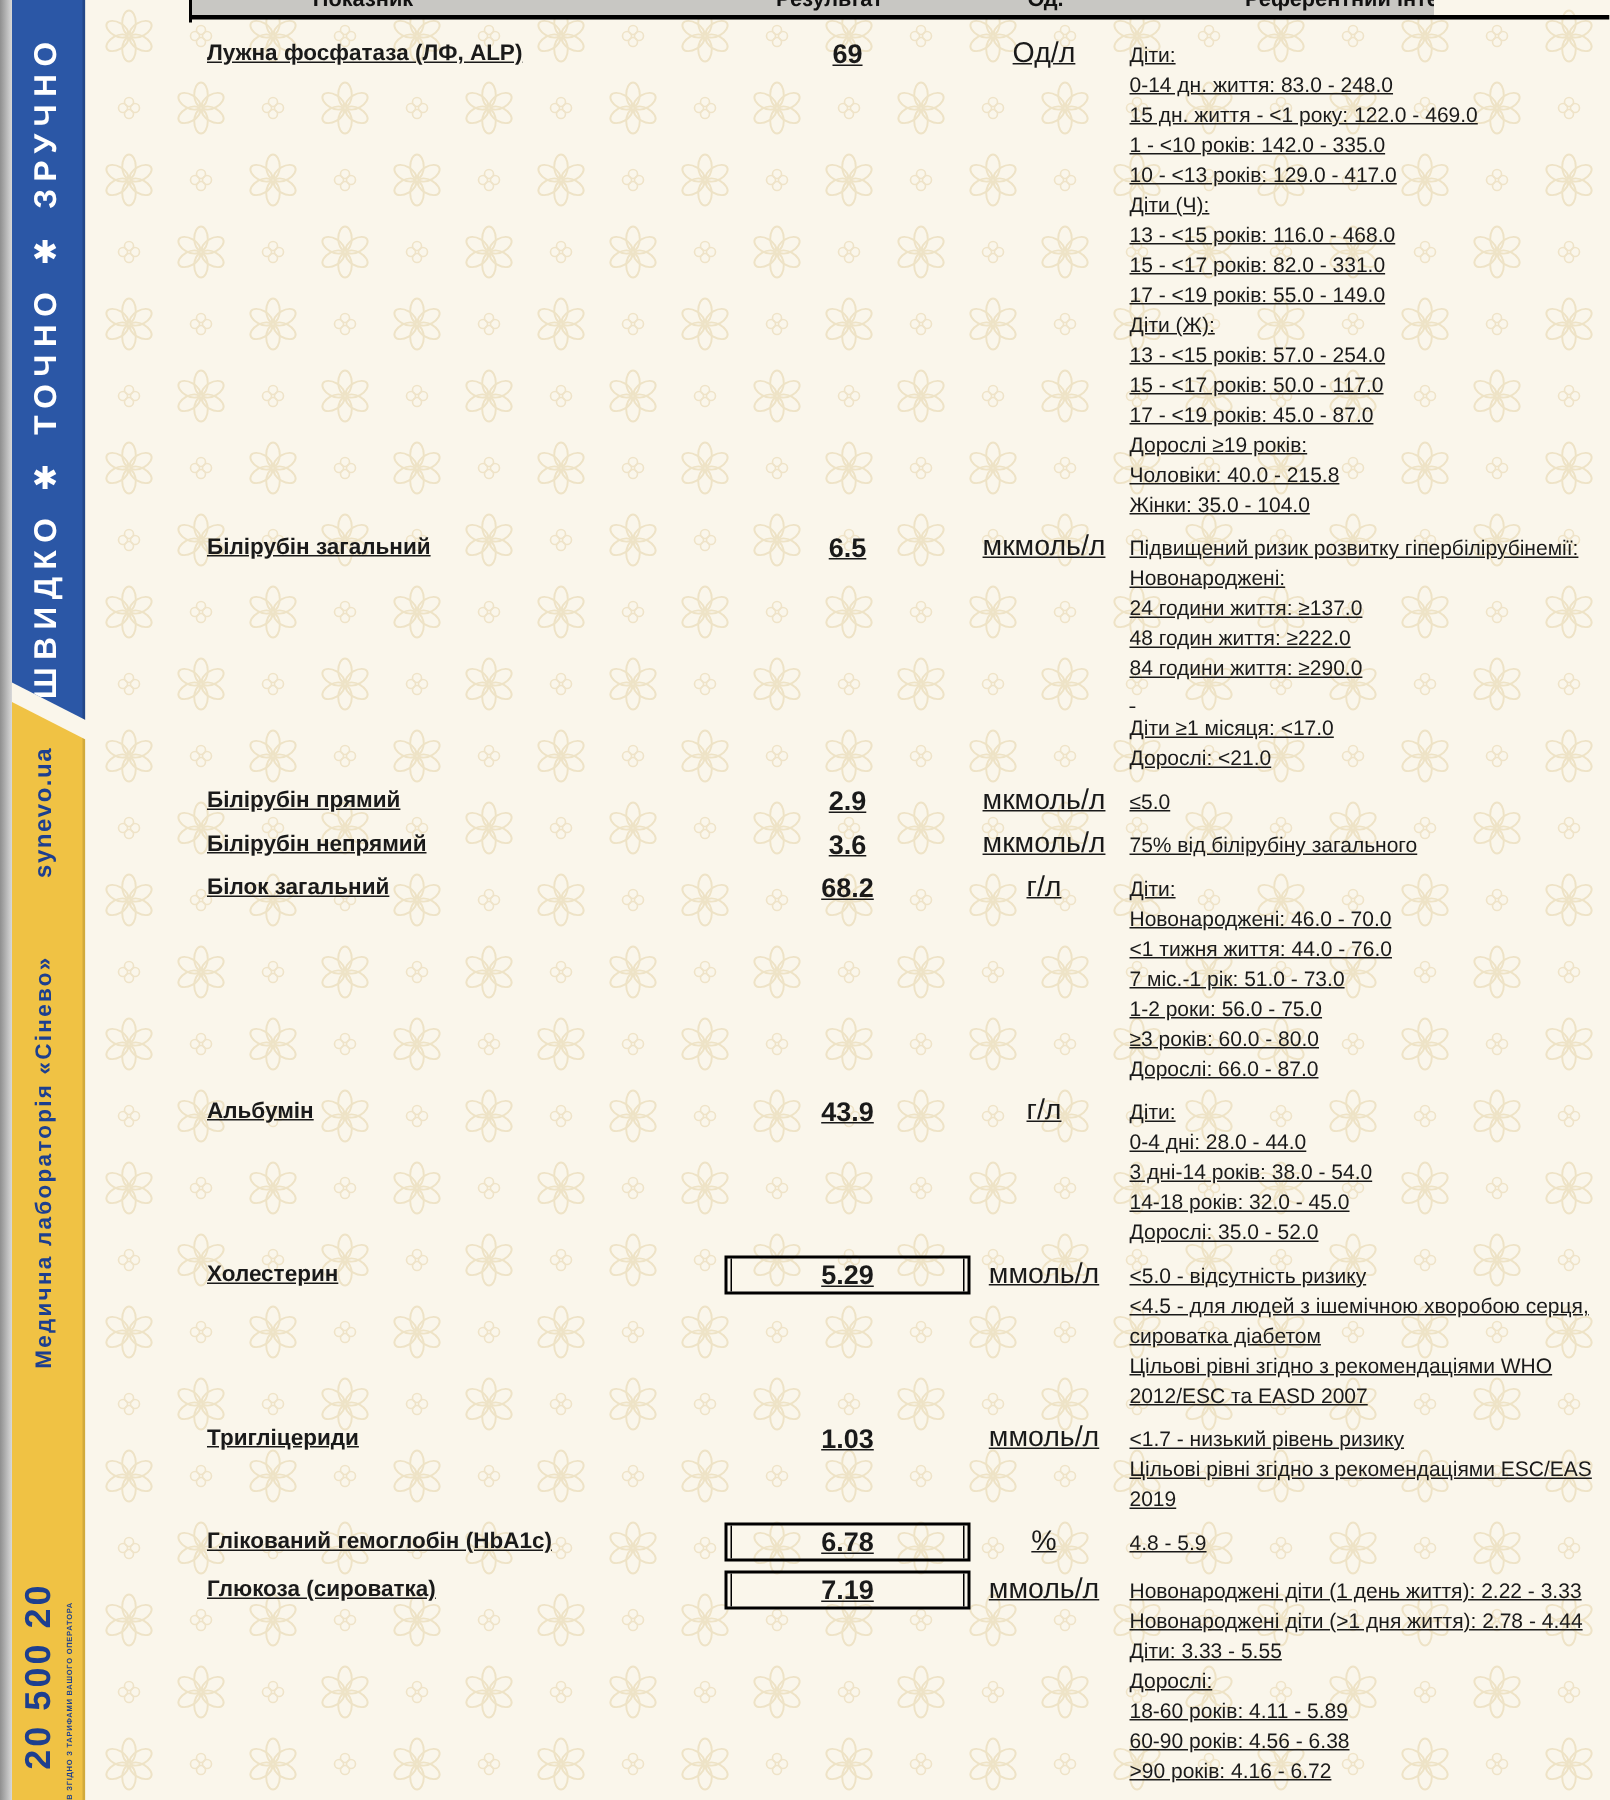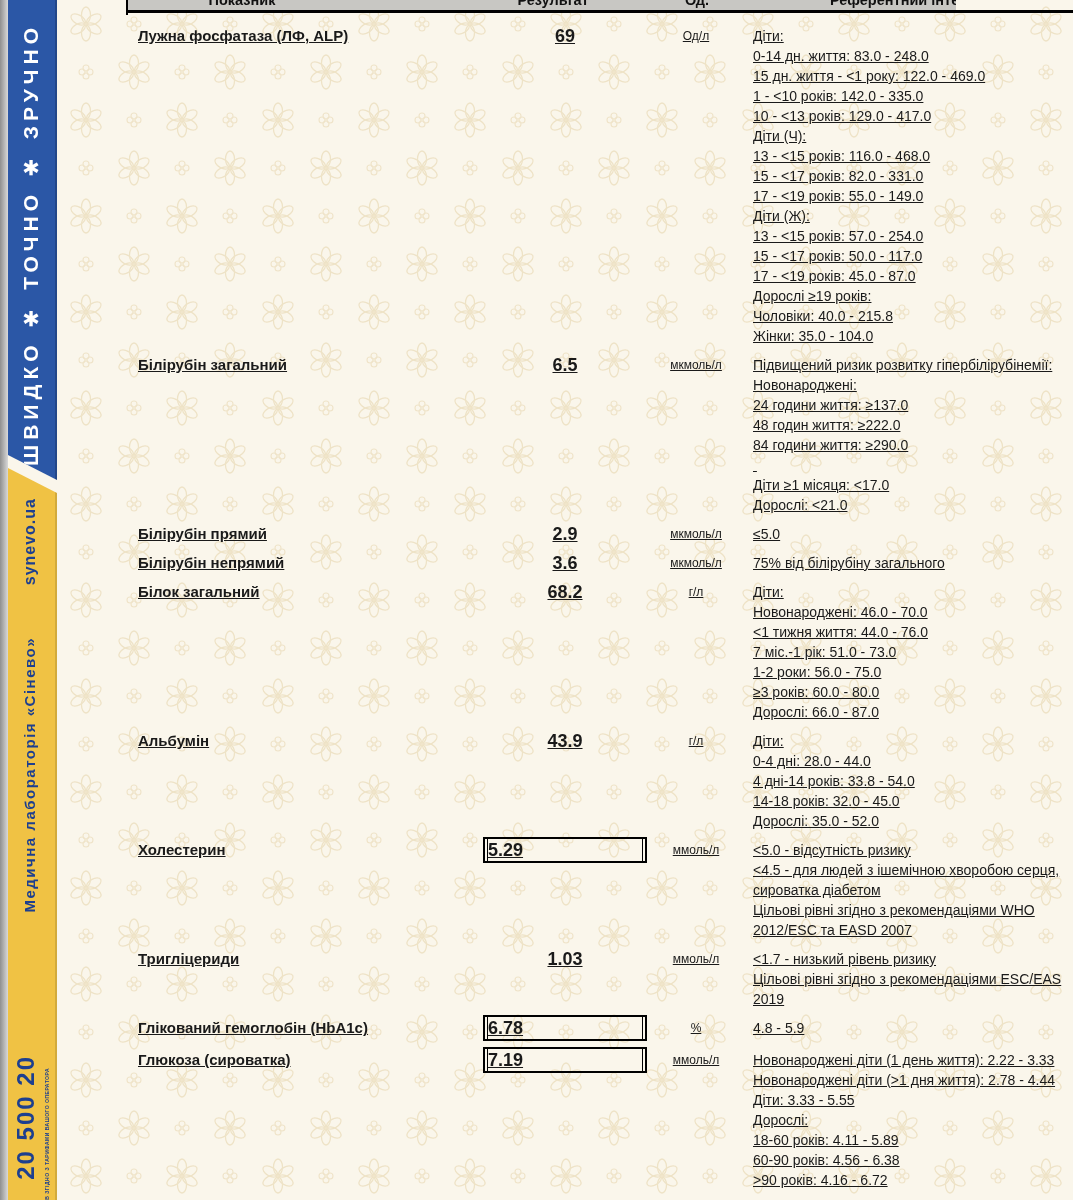--- a/index.html
+++ b/index.html
@@ -47,22 +47,22 @@
   .results{position:absolute;left:128px;top:26px;width:945px;z-index:1;}
   .row{display:grid;grid-template-columns:355px 164px 98px 1fr;
     align-items:start;margin-bottom:9px;text-decoration:underline;}
   .analyte{padding-left:10px;font-weight:bold;font-size:15px;line-height:20px;}
   .result-cell{text-align:center;}
   .result-box{font-weight:bold;font-size:18px;line-height:20px;}
   .result-box.boxed{border:2px solid #000;height:22px;margin-top:-3px;
     display:flex;align-items:stretch;background:transparent;}
   .result-box.boxed .result-inner{flex:1;margin:0 2px;
     border-left:1.5px solid #000;border-right:1.5px solid #000;
-    display:flex;align-items:center;justify-content:flex-start;}
-  .unit-cell{text-align:center;font-size:12px;line-height:20px;}
+    display:flex;align-items:center;justify-content:center;}
+  .unit-cell{text-align:center;font-size:19px;line-height:20px;}
   .ref-cell{padding-left:8px;font-size:14px;line-height:20px;}
   .ref-line{white-space:nowrap;}
 </style>
 </head>
 <body>
 
 <div class="pattern-layer">
   <svg width="100%" height="100%" xmlns="http://www.w3.org/2000/svg">
     <defs>
       <g id="flower" stroke="#ecdfc0" stroke-width="1.3" fill="none" opacity="0.85">
@@ -232,21 +232,21 @@
       <div class="result-box">
         <div class="result-inner">
           <span>43.9</span>
         </div>
       </div>
     </div>
     <div class="unit-cell">г/л</div>
     <div class="ref-cell">
         <div class="ref-line">Діти:</div>
         <div class="ref-line">0-4 дні: 28.0 - 44.0</div>
-        <div class="ref-line">4 дні-14 років: 33.8 - 54.0</div>
+        <div class="ref-line">3 дні-14 років: 38.0 - 54.0</div>
         <div class="ref-line">14-18 років: 32.0 - 45.0</div>
         <div class="ref-line">Дорослі: 35.0 - 52.0</div>
       </div>
   </div>
 
   <div class="row">
     <div class="analyte">Холестерин</div>
     <div class="result-cell">
       <div class="result-box boxed">
         <div class="result-inner">

